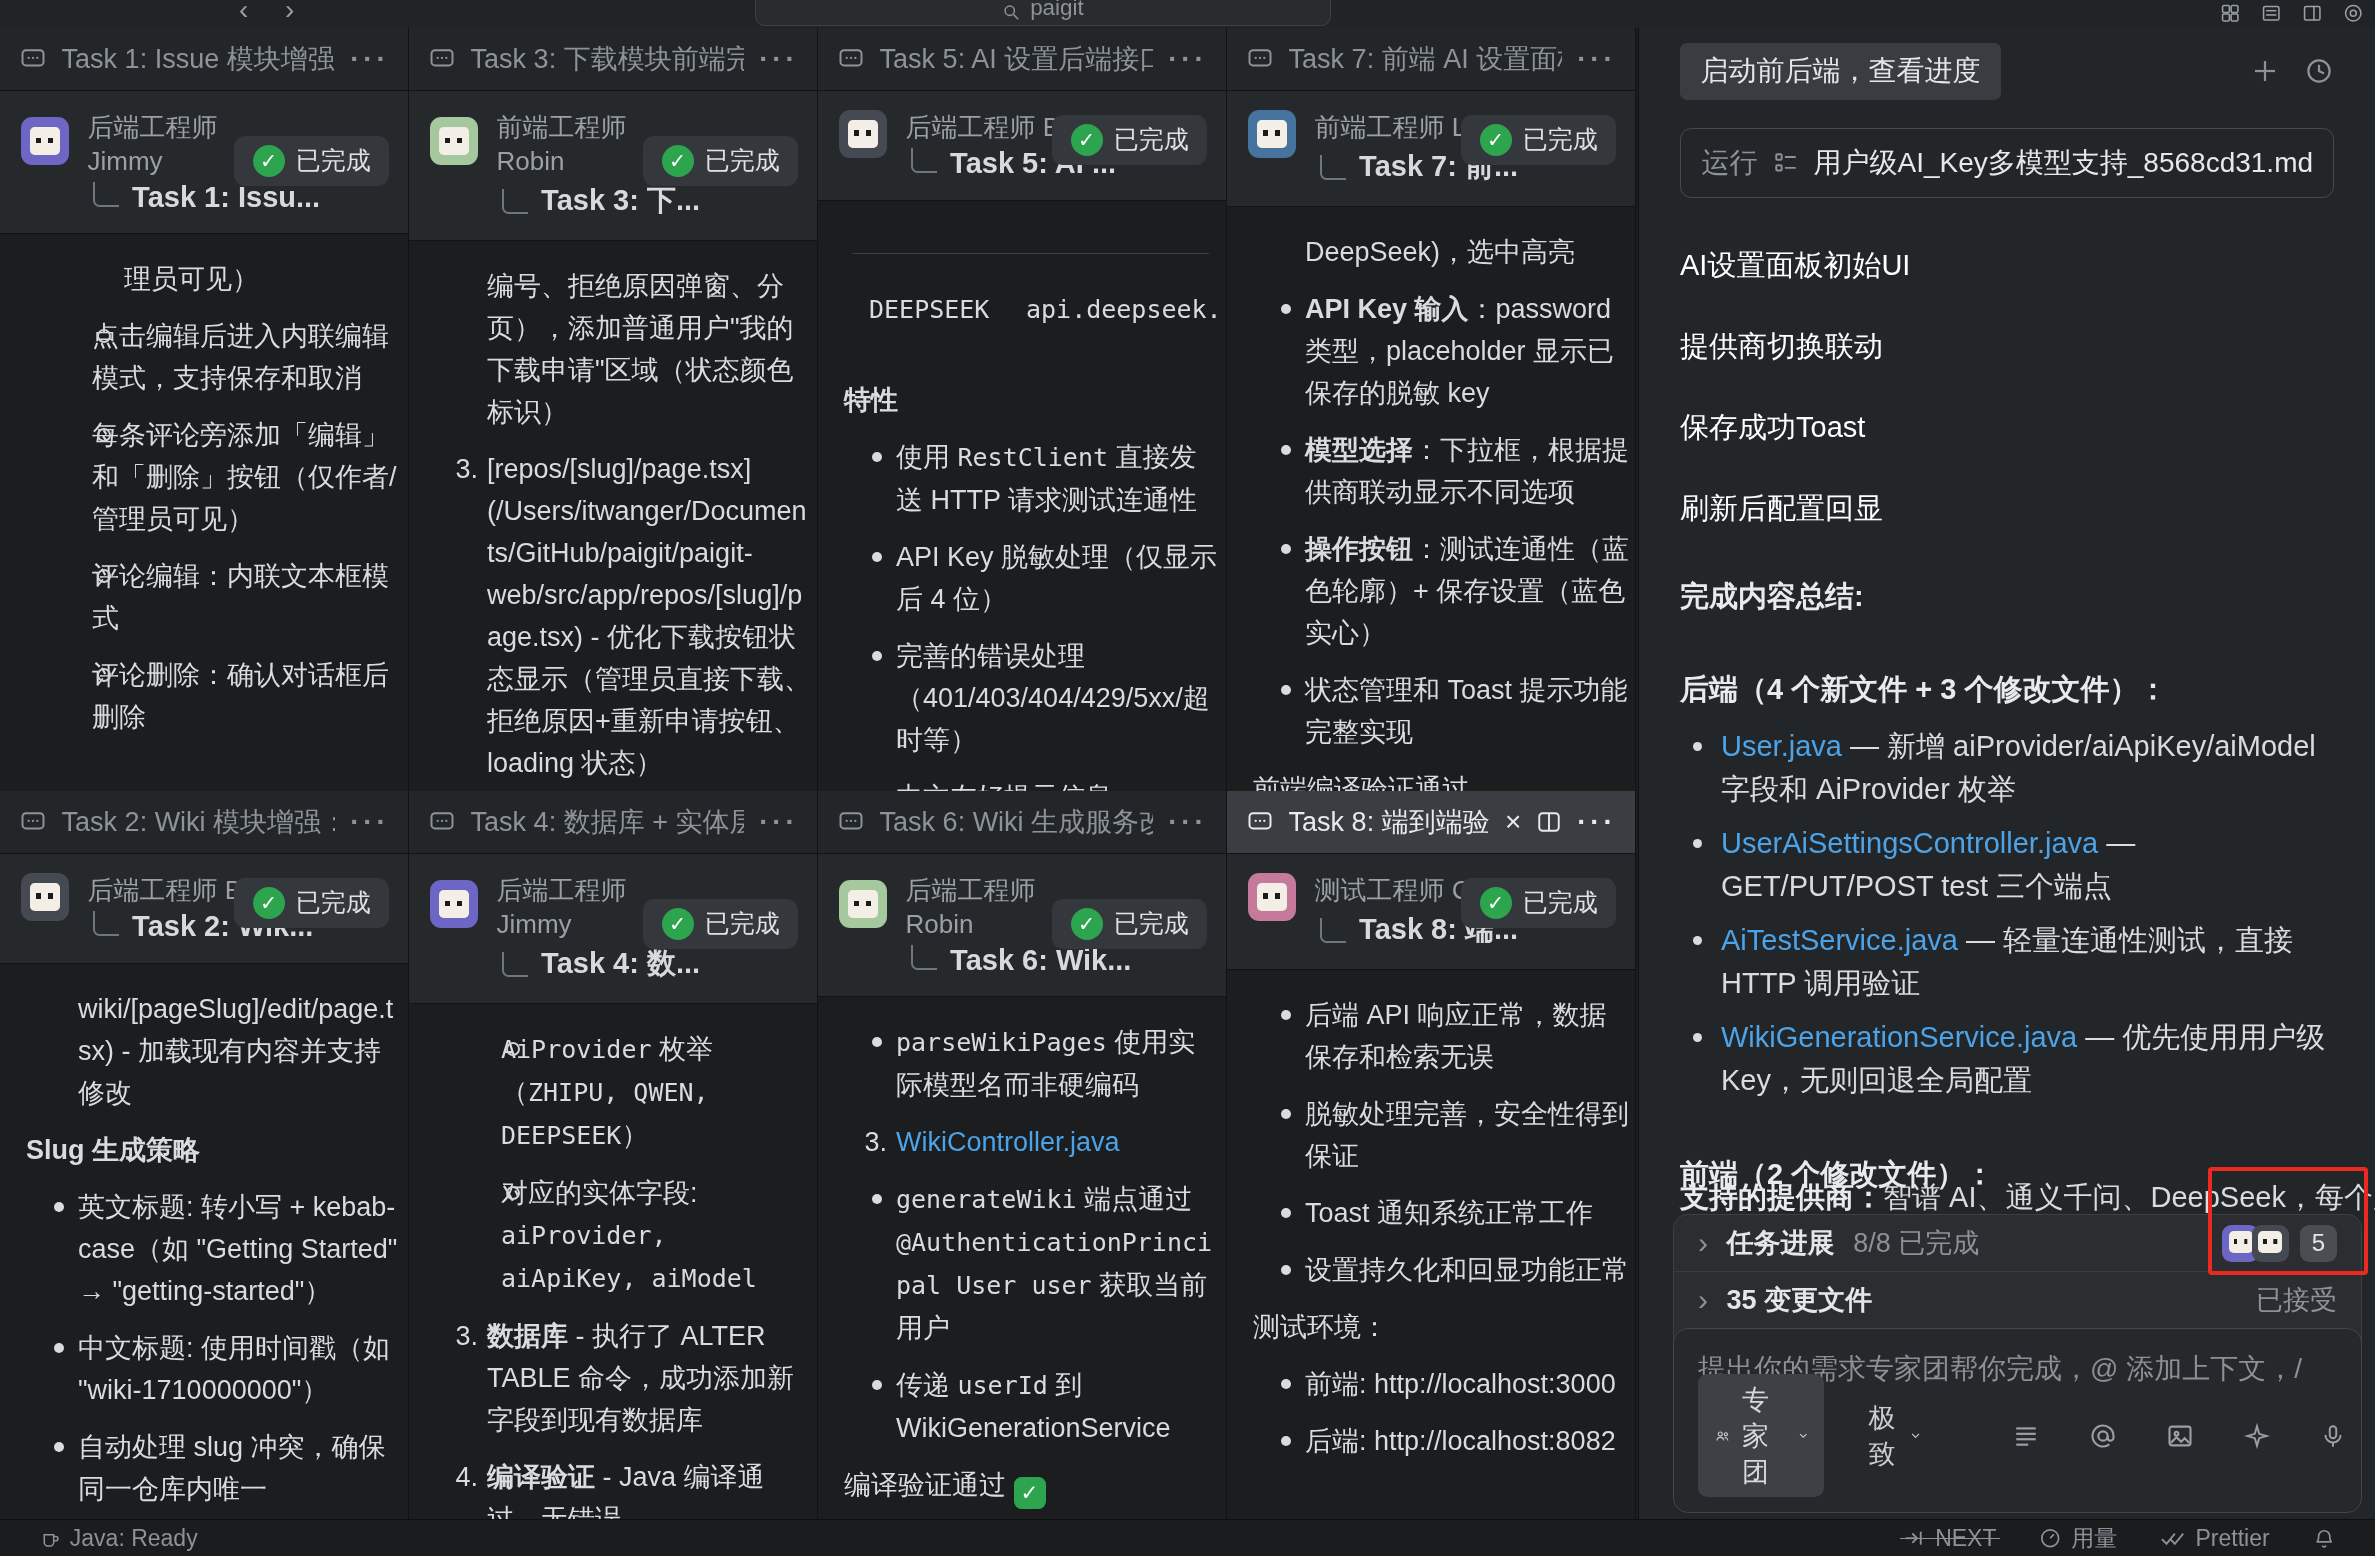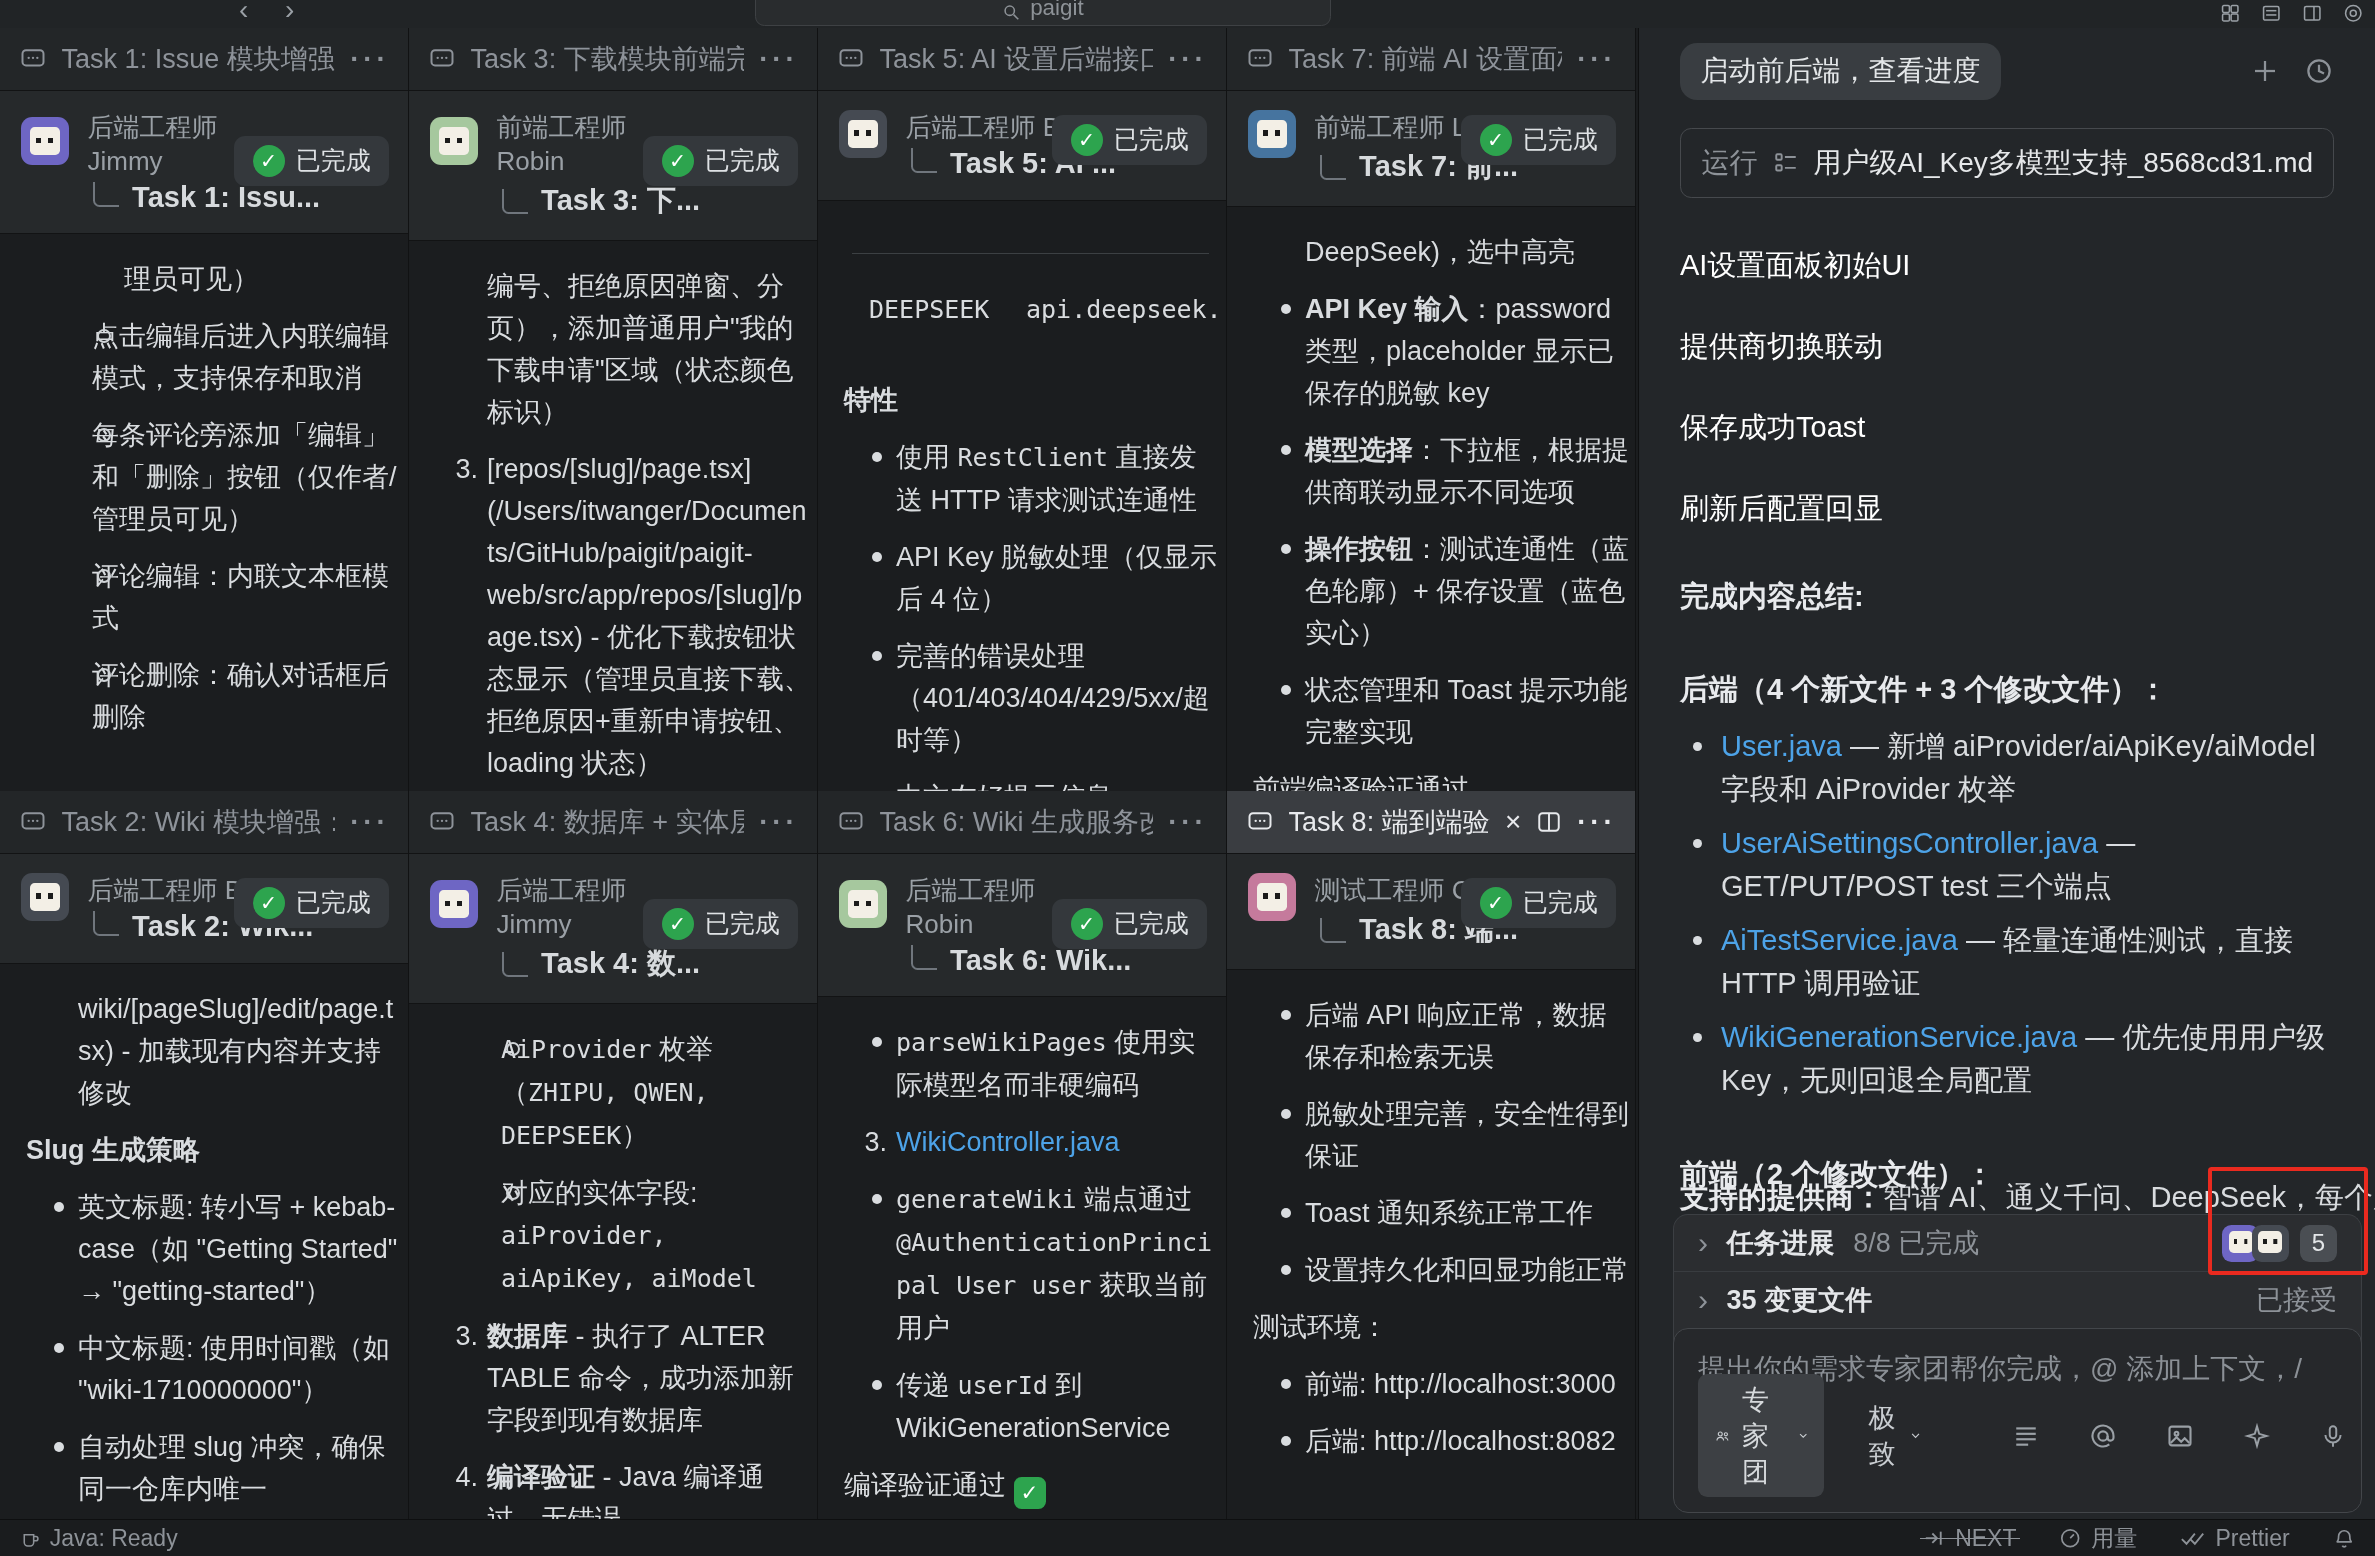--- a/index.html
+++ b/index.html
@@ -60,21 +60,21 @@
     align-items:center;justify-content:center;font-size:21.4px;vertical-align:-6.5px;margin-left:7.5px;font-weight:700;}
   .chr{border-top:1.9px solid #3c4043;margin:28px 11.2px 35px 34px;}
   .ctbl{display:flex;padding-left:51px;font-family:"DejaVu Sans Mono","Liberation Mono",monospace;
     font-size:25px;margin:0 0 48px;white-space:nowrap;overflow:hidden;}
   .ctbl .c0{width:157px;flex:none;}
   
   #panel{position:absolute;top:28px;left:1638px;width:737px;height:1492px;background:#232629;
     overflow:hidden;font-size:29px;color:#d9dcdf;border-left:1.9px solid #0f1011;box-sizing:border-box;}
   .pwrap{padding:0 41px;}
   .chiprow{margin-top:15px;display:flex;align-items:center;gap:24px;}
-  .pchip{background:#393d41;border-radius:17px;padding:9.3px 20.5px;font-size:28px;color:#e3e6e8;}
+  .pchip{background:#393d41;border-radius:7px;padding:9.3px 20.5px;font-size:28px;color:#e3e6e8;}
   .spacer{flex:1;}
   .icb svg{stroke:#8d9298;}
   .runbox{margin-top:28px;border:1.9px solid #46494d;border-radius:11.2px;padding:15px 20.5px;display:flex;
     align-items:center;gap:15px;overflow:hidden;}
   .runlabel{color:#8d9298;font-size:28px;flex:none;}
   .runbox svg{stroke:#8d9298;flex:none;}
   .runfile{color:#e6e8ea;font-size:28px;white-space:nowrap;overflow:hidden;}
   .plink{margin-top:41px;color:#ffffff;cursor:pointer;}
   .plink:first-child{margin-top:48px;}
   .ptitle{margin-top:48px;font-weight:700;color:#e8eaed;}
@@ -102,21 +102,21 @@
   .ph{color:#8b9096;font-size:28px;}
   .controls{position:absolute;left:24px;right:24px;bottom:15px;display:flex;align-items:center;gap:44px;}
   .teamchip{display:flex;align-items:center;gap:11.2px;background:#3d4044;border-radius:9.3px;
     padding:7.5px 17px;color:#d6d9dc;font-size:27px;}
   .teamchip svg,.mode svg{stroke:#c9cdd1;}
   .mode{display:flex;align-items:center;gap:9.3px;color:#c9cdd1;font-size:27px;}
   .cic{margin-left:5.6px;}
   .cic svg{stroke:#9aa0a6;}
   
   #statusbar{position:absolute;left:0;right:0;bottom:0;height:37px;background:#1a1c1e;border-top:1.9px solid #0e0f10;
-    display:flex;align-items:center;padding:0 20px;color:#8d9298;font-size:23px;gap:13px;z-index:6;box-sizing:border-box;}
+    display:flex;align-items:center;padding:0 40px;color:#8d9298;font-size:23px;gap:13px;z-index:6;box-sizing:border-box;}
   .sbitem{display:flex;align-items:center;gap:9.3px;}
   .sbitem svg{stroke:#8d9298;}
   .sbright{margin-left:auto;display:flex;gap:43px;align-items:center;}
   .strike{position:relative;}
   .strike::after{content:"";position:absolute;left:-3.7px;right:-3.7px;top:50%;border-top:1.9px solid #8d9298;}
   
   #redbox{position:absolute;left:2208px;top:1167px;width:160px;height:108px;border:4.7px solid #ea2a1f;
     border-radius:3.7px;z-index:40;pointer-events:none;box-sizing:border-box;}
 </style>
 </head>

